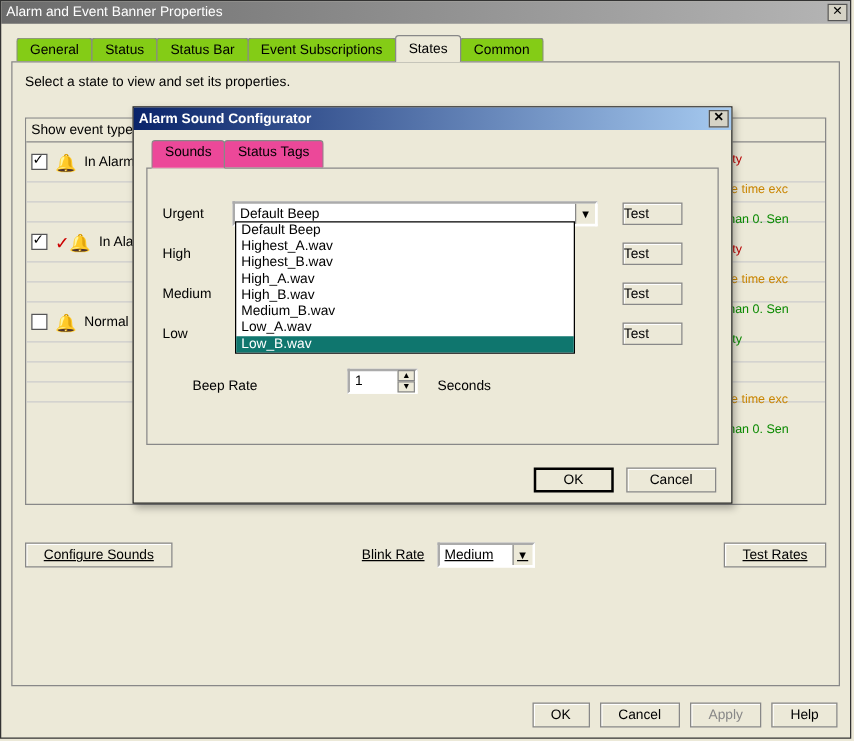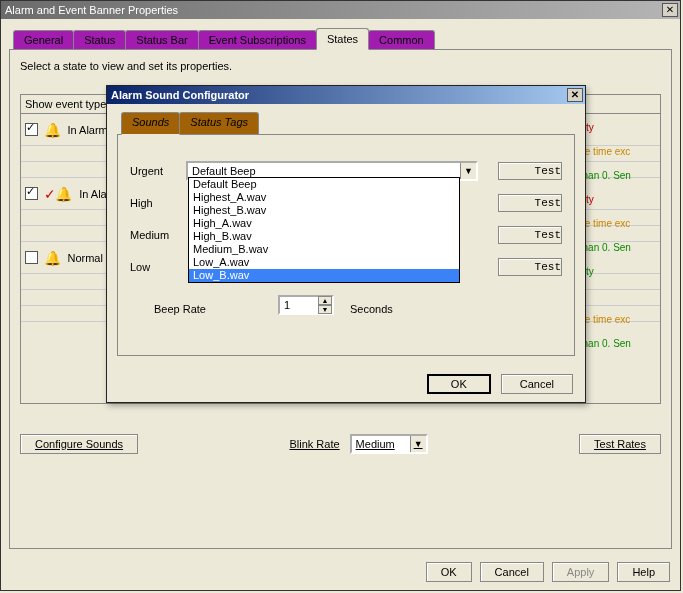--- a/index.html
+++ b/index.html
@@ -42,21 +42,21 @@
     cursor: pointer;
   }
   .body-area { padding: 8px 8px 0 8px; position: relative; height: calc(100% - 18px); }
 
   
   .tabs { display:flex; align-items:flex-end; height:22px; padding-left:4px; }
   .tabs .tab {
     border: 1px solid #888;
     border-bottom: none;
     padding: 3px 10px 3px 10px;
-    background:#a21caf;
+    background:#84cc16;
     margin-right:-1px;
     border-radius: 3px 3px 0 0;
     cursor:pointer;
   }
   .tabs .tab.active {
     background:#ece9d8;
     position:relative;
     z-index:2;
     padding-top:4px;
     padding-bottom:4px;
@@ -155,52 +155,52 @@
     justify-content:space-between;
   }
   .dialog .close-btn {
     width:16px; height:14px;
     background:#d6d3c6; border:1px solid #555;
     font-size:10px; line-height:12px; text-align:center; color:#000;
     cursor:pointer;
   }
   .dialog-body { padding:8px 10px; position:relative; height:calc(100% - 18px); }
   .dialog-tabs { display:flex; height:22px; padding-left:4px; }
-  .dialog-tabs .tab { border:1px solid #888; border-bottom:none; padding:3px 10px; background:#a16207; margin-right:-1px; border-radius:3px 3px 0 0; cursor:pointer;font-style:italic;}
+  .dialog-tabs .tab { border:1px solid #888; border-bottom:none; padding:3px 10px; background:#ec4899; margin-right:-1px; border-radius:3px 3px 0 0; cursor:pointer;}
   .dialog-tabs .tab.active { position:relative; z-index:2; padding-bottom:4px; margin-bottom:-1px; border-bottom:1px solid #ece9d8;}
   .dialog-panel { border:1px solid #888; height:222px; position:relative; padding:20px 12px 8px 12px;}
   .row-form { display:flex; align-items:center; height:32px; gap:10px; }
   .row-form .lbl { width:46px; }
   .select-box {
     flex:1; height:20px;
     border:2px inset #fff;
     background:#fff;
     display:flex; align-items:center; justify-content:space-between;
     padding:0 0 0 4px;
     cursor:pointer;
   }
   .select-box .arrow {
     width:16px; height:100%;
     background:#ece9d8; border-left:1px solid #888;
     display:flex;align-items:center;justify-content:center;
     font-size:9px;
   }
   .test-col { width:64px; margin-left:10px;}
-  .test-col .btn { width:64px; padding:2px 0; text-align:right;font-family:Liberation Mono, monospace;}
+  .test-col .btn { width:48px; padding:2px 0; text-align:left;}
   .dropdown-list {
     position:absolute;
     left:70px; top:42px;
     width:272px;
     background:#fff;
     border:1px solid #000;
     z-index:10;
     font-size:11px;
   }
   .dropdown-list div { padding:0 4px; height:13px; line-height:13px; cursor:pointer; white-space:nowrap;}
-  .dropdown-list div.sel { background:#3b82f6; color:#fff; }
+  .dropdown-list div.sel { background:#0f766e; color:#fff; }
 
   .beep-row { position:absolute; left:12px; top:160px; display:flex; align-items:flex-end; gap:16px;padding-left:24px; }
   .spin { width:56px; height:20px; border:2px inset #fff; background:#fff; display:flex; align-items:center; }
   .spin span { flex:1; padding:0 4px; }
   .spin .arrows { width:14px; display:flex; flex-direction:column; }
   .spin .arrows div { height:9px; background:#ece9d8; border:1px solid #888; font-size:7px; text-align:center; line-height:7px; }
 
   .dialog-btn-row { position:absolute; right:12px; bottom:8px; display:flex; gap:10px; }
   .dialog-btn-row .btn.default { border:2px solid #000; padding:2px 22px; box-shadow:none;}
   .dialog-btn-row .btn { padding:3px 18px; }

